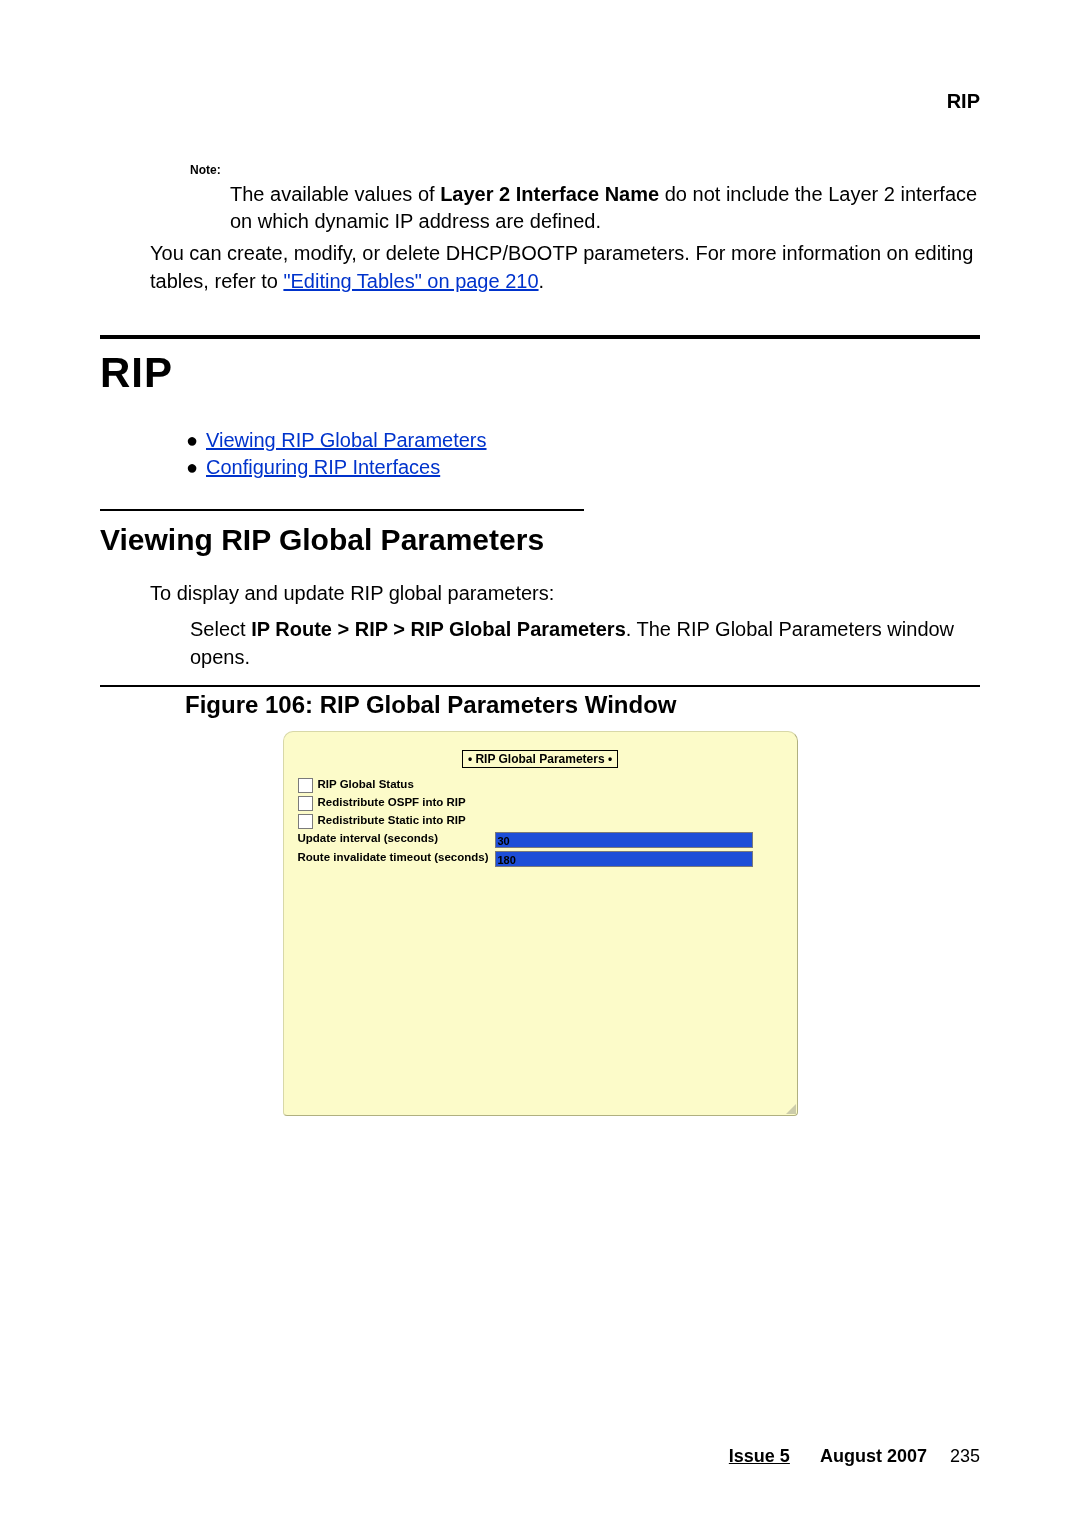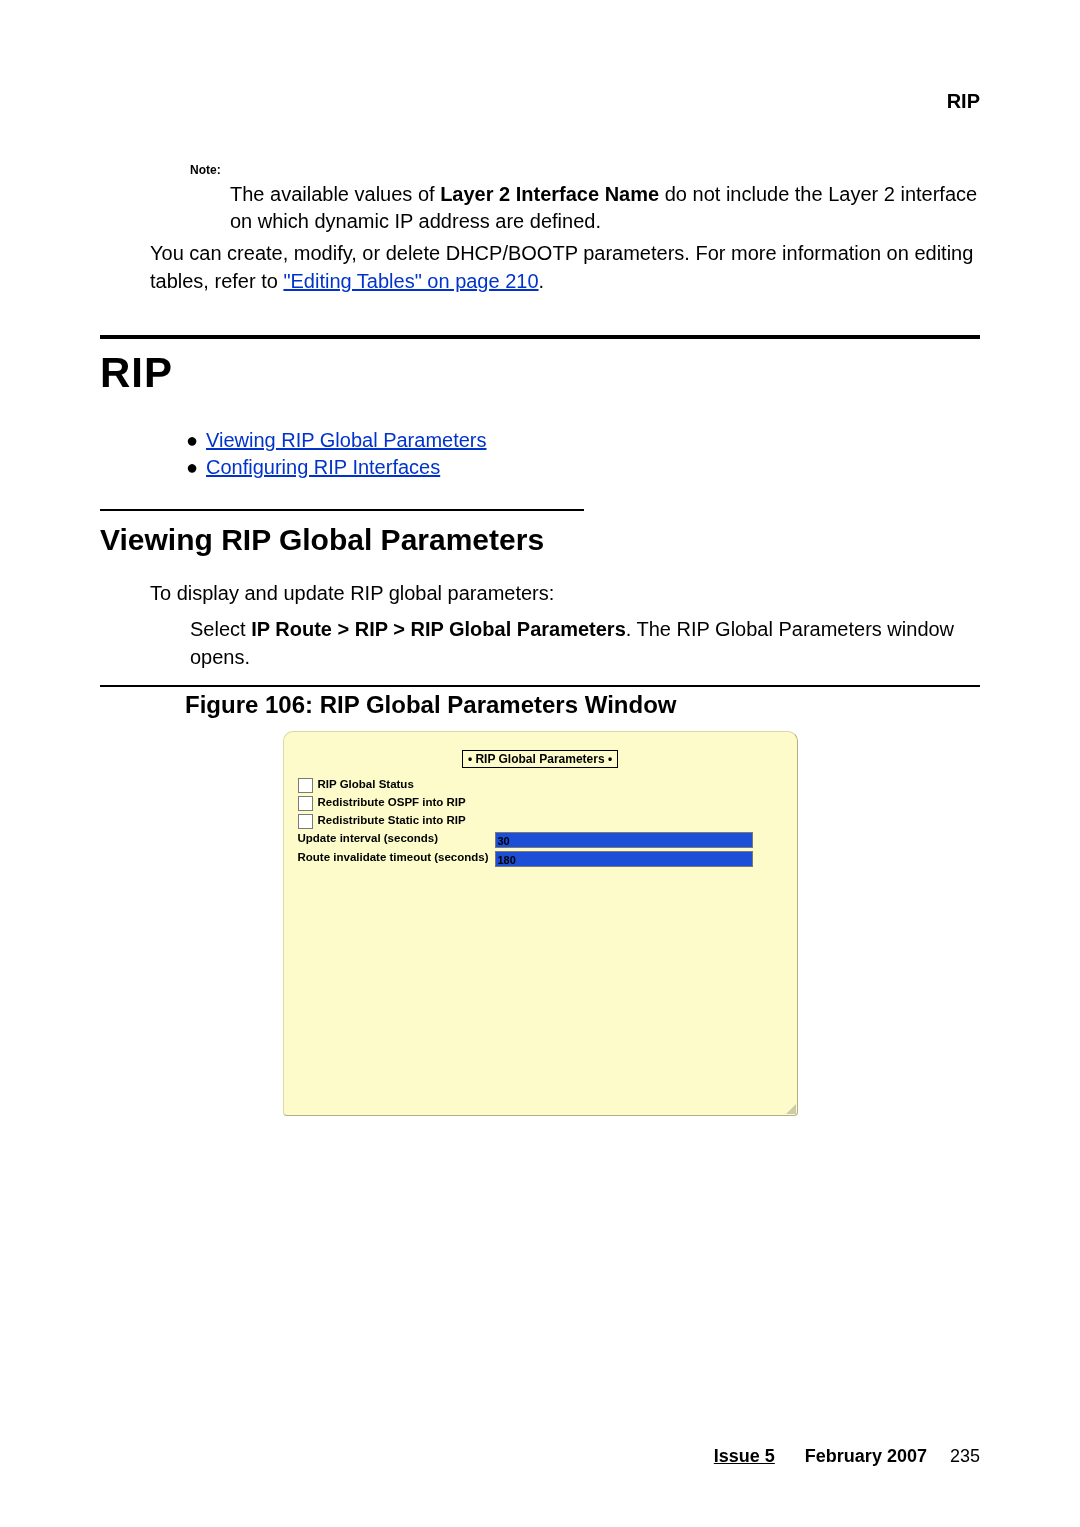--- a/index.html
+++ b/index.html
@@ -243,15 +243,15 @@
       </div>
 
       <div class="corner"></div>
     </div>
   </div>
 
 </div>
 
 <div class="footer">
   <span class="issue">Issue 5</span>
-  <span class="date">February 2007</span>
+  <span class="date">August 2007</span>
   <span>235</span>
 </div>
 
 </body></html>

